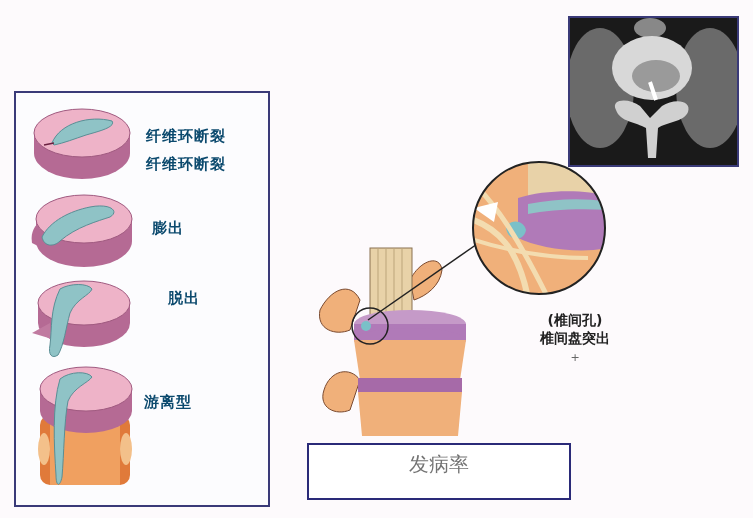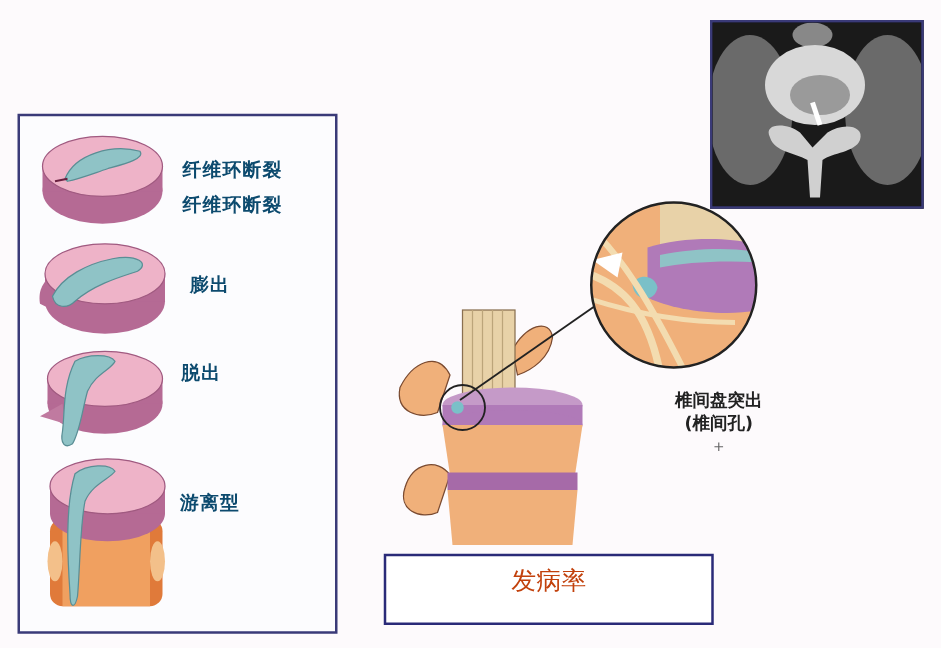--- a/index.html
+++ b/index.html
@@ -2,21 +2,21 @@
 <html><head>
 <meta charset="utf-8">
 <style>
   html,body{margin:0;padding:0;}
   body{width:753px;height:518px;background:#fdfafc;position:relative;overflow:hidden;font-family:"DejaVu Serif",serif;}
   .abs{position:absolute;}
   .types-frame{left:14px;top:91px;width:256px;height:416px;border:2px solid #3a3a78;background:#fcfcfe;box-sizing:border-box;}
   .label{font-size:15px;font-weight:bold;color:#0c4a6e;font-family:"DejaVu Sans",sans-serif;letter-spacing:1px;}
   .ct-frame{left:568px;top:16px;width:171px;height:151px;border:2px solid #3a3a78;background:#111;box-sizing:border-box;overflow:hidden;}
   .inc-box{left:307px;top:443px;width:264px;height:57px;border:2px solid #2a2a78;background:#fff;box-sizing:border-box;}
-  .inc-title{left:0;top:6px;width:100%;text-align:center;font-size:20px;color:#c2410c;font-family:Liberation Serif, serif;}
+  .inc-title{left:0;top:6px;width:100%;text-align:center;font-size:20px;color:#737373;font-family:Liberation Serif, serif;}
   .inc-line{left:8px;top:29px;font-size:18px;font-weight:bold;color:#111;font-family:"Liberation Serif",serif;}
   .ann{font-size:14px;font-weight:bold;color:#222;text-align:center;font-family:"DejaVu Sans",sans-serif;}
 </style>
 </head>
 <body>
 
 <div class="abs types-frame">
 
   <svg class="abs" style="left:14px;top:12px" width="104" height="78">
     <ellipse cx="52" cy="48" rx="48" ry="26" fill="#b56a94"></ellipse>
@@ -37,21 +37,21 @@
   </svg>
   <div class="abs label" style="left:136px;top:126px">膨出</div>
 
   <svg class="abs" style="left:14px;top:186px" width="104" height="84">
     <ellipse cx="54" cy="44" rx="46" ry="24" fill="#b56a94"></ellipse>
     <rect x="8" y="24" width="92" height="20" fill="#b56a94"></rect>
     <ellipse cx="54" cy="24" rx="46" ry="22" fill="#eeb3c8" stroke="#a05a80" stroke-width="1"></ellipse>
     <path d="M2 54 L20 44 L22 60 Z" fill="#c07aa0"></path>
     <path d="M30 10 C40 4 58 4 62 10 C60 16 46 20 40 34 C36 48 34 66 28 76 C22 80 18 76 20 66 C22 50 20 30 30 10 Z" fill="#8fc3c6" stroke="#5a8e95" stroke-width="1"></path>
   </svg>
-  <div class="abs label" style="left:129px;top:196px">脱出</div>
+  <div class="abs label" style="left:152px;top:196px">脱出</div>
 
   <svg class="abs" style="left:14px;top:272px" width="104" height="130">
     <rect x="10" y="50" width="90" height="70" rx="10" fill="#e07a3a"></rect>
     <rect x="20" y="56" width="70" height="64" fill="#f0a060"></rect>
     <ellipse cx="56" cy="46" rx="46" ry="22" fill="#b56a94"></ellipse>
     <rect x="10" y="24" width="92" height="22" fill="#b56a94"></rect>
     <ellipse cx="56" cy="24" rx="46" ry="22" fill="#eeb3c8" stroke="#a05a80" stroke-width="1"></ellipse>
     <path d="M30 14 C40 6 58 6 62 12 C58 18 44 22 38 36 C34 56 34 90 32 112 C30 122 26 122 26 110 C24 80 22 40 30 14 Z" fill="#8fc3c6" stroke="#5a8e95" stroke-width="1"></path>
     <ellipse cx="14" cy="84" rx="6" ry="16" fill="#f3c08a"></ellipse>
     <ellipse cx="96" cy="84" rx="6" ry="16" fill="#f3c08a"></ellipse>
@@ -109,20 +109,20 @@
     <path d="M38 70 C42 60 56 62 58 72 C56 84 40 84 38 70 Z" fill="#7ac0c8"></path>
     <path d="M0 60 C30 70 50 90 60 140" stroke="#f3dcb0" stroke-width="6" fill="none"></path>
     <path d="M10 30 C30 50 50 80 80 140" stroke="#f3dcb0" stroke-width="5" fill="none"></path>
     <path d="M0 80 C30 90 70 100 120 100" stroke="#f3dcb0" stroke-width="4" fill="none"></path>
     <path d="M6 50 L30 44 L26 64 Z" fill="#fff"></path>
   </g>
   <circle cx="71" cy="70" r="66" fill="none" stroke="#222" stroke-width="2"></circle>
 </svg>
 
 <div class="abs ann" style="left:500px;top:312px;width:150px;">
+  <div>(椎间孔)</div>
   <div>椎间盘突出</div>
-  <div>(椎间孔)</div>
   <div style="font-size:11px;font-weight:normal;color:#666;margin:3px 0">+</div>
 </div>
 
 <div class="abs inc-box">
   <div class="abs inc-title">发病率</div>
 </div>
 
 </body></html>

